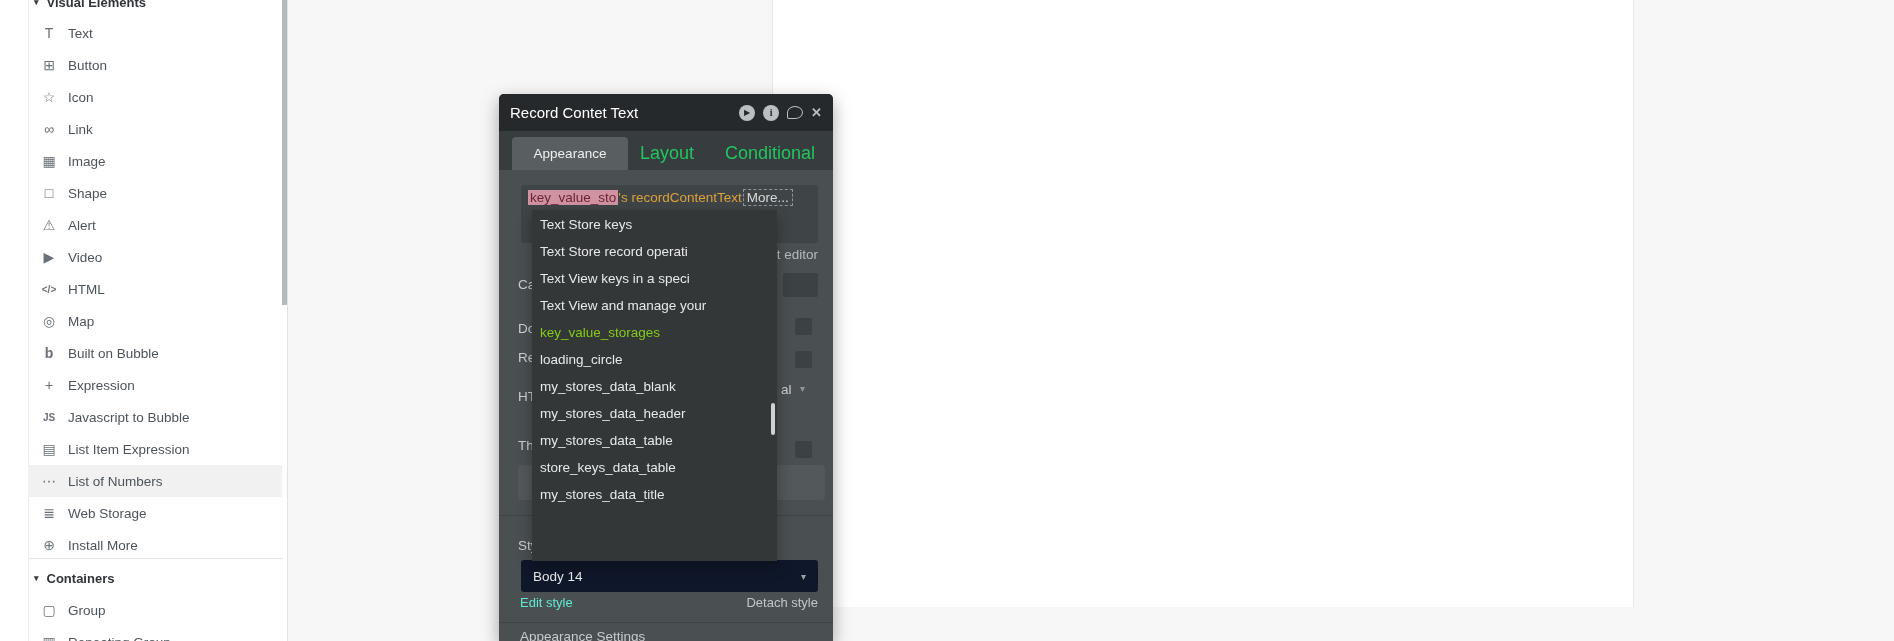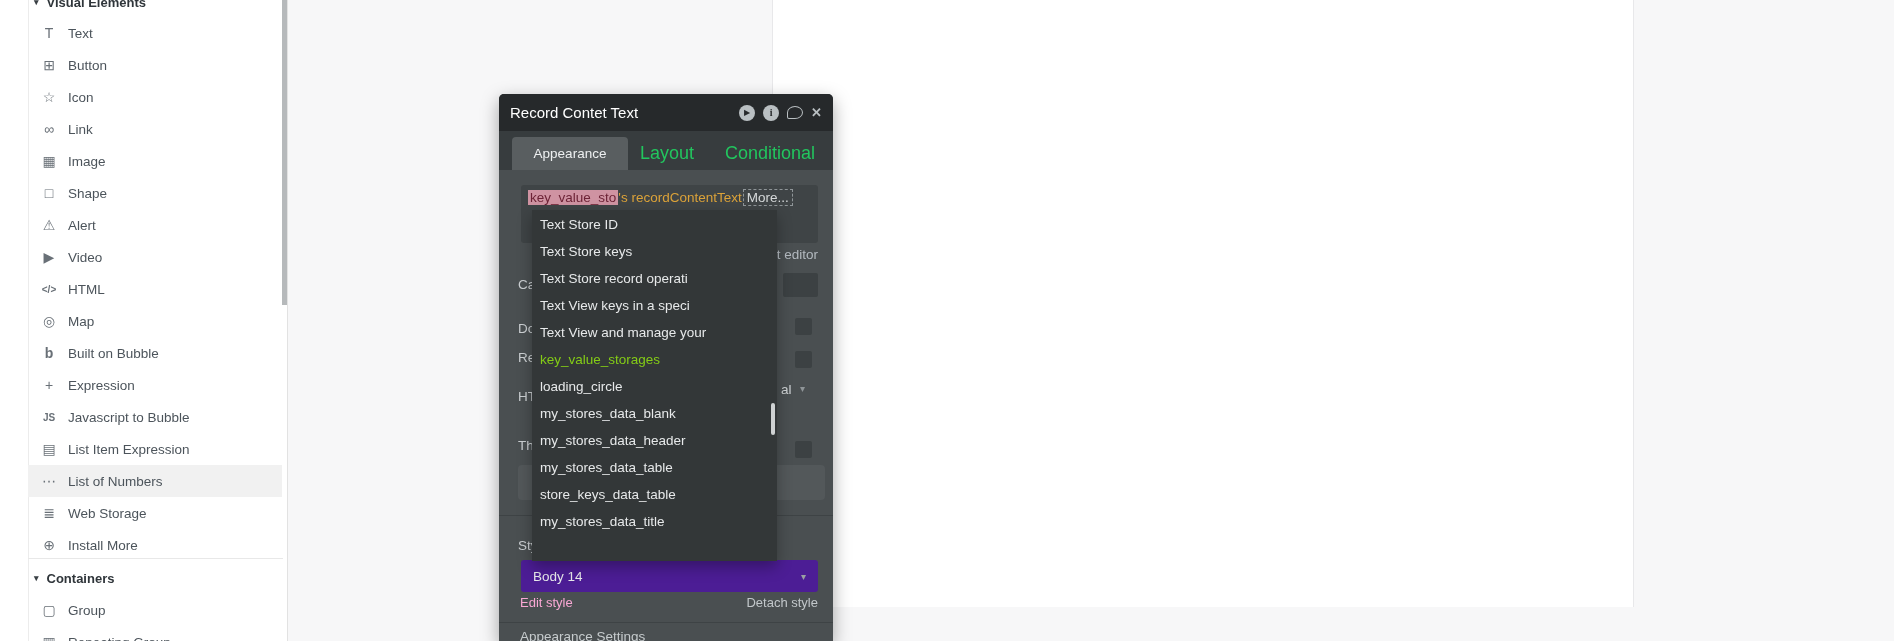--- a/index.html
+++ b/index.html
@@ -62,24 +62,24 @@
   #expr-more { color:#d6d9da; border:1px dashed #8f9598; padding:0 3px; margin-left:1px; }
   #adv-editor-link { position:absolute; right:15px; top:153px; color:#b4bac0; font-size:13.5px; cursor:pointer; }
 
   .frag { position:absolute; left:19px; color:#ccd0d3; font-size:13.5px; }
   .pcheckbox { position:absolute; left:296px; width:17px; height:17px; background:#3c4143; border-radius:2px; cursor:pointer; }
   #mini-box { position:absolute; left:284px; top:179px; width:35px; height:24px; background:#3c4143; border-radius:2px; }
   #html-tag-value { position:absolute; left:282px; top:288px; color:#ced2d4; font-size:13.5px; }
   #html-tag-chevron { position:absolute; left:301px; top:289px; color:#8f9598; font-size:10px; }
   #wide-light-box { position:absolute; left:19px; top:371px; width:307px; height:35px; background:#53585a; border-radius:4px; }
   .pdivider { position:absolute; left:0; width:100%; height:1px; background:#3e4345; }
-  #style-dropdown { position:absolute; left:22px; top:466px; width:297px; height:32px; background:#4c1d95; border-radius:3px; display:flex; align-items:center; cursor:pointer; }
+  #style-dropdown { position:absolute; left:22px; top:466px; width:297px; height:32px; background:#0f172a; border-radius:3px; display:flex; align-items:center; cursor:pointer; }
   #style-dropdown .val { margin-left:12px; color:#e8eaeb; font-size:13.5px; }
   #style-dropdown .chev { position:absolute; right:12px; color:#9aa0a3; font-size:10px; }
-  #edit-style { position:absolute; left:21px; top:501px; color:#f9a8d4; font-size:13px; cursor:pointer; }
+  #edit-style { position:absolute; left:21px; top:501px; color:#5eead4; font-size:13px; cursor:pointer; }
   #detach-style { position:absolute; right:15px; top:501px; color:#c2c7ca; font-size:13px; cursor:pointer; }
   #appearance-settings { position:absolute; left:21px; top:535px; color:#c6cbcd; font-size:13.5px; }
 
   
   #suggestions { left:532px; top:210px; width:245px; height:351px; background:#333738; z-index:20; box-shadow:0 6px 14px rgba(0,0,0,.3); padding-top:1px; }
   .sug-item { height:27px; line-height:27px; padding-left:8px; color:#e7e9ea; font-size:13.5px; white-space:nowrap; overflow:hidden; cursor:pointer; }
   .sug-item.hl { color:#84cc16; }
   #sug-scroll-thumb { position:absolute; right:2px; top:193px; width:4px; height:32px; background:#cfd2d3; border-radius:2px; }
 </style>
 </head>
@@ -259,21 +259,20 @@
     <span class="val">Body 14</span>
     <span class="chev">▾</span>
   </div>
   <div id="edit-style">Edit style</div>
   <div id="detach-style">Detach style</div>
   <div class="pdivider" style="top:528px;"></div>
   <div id="appearance-settings">Appearance Settings</div>
 </div>
 
 <div id="suggestions" class="abs">
-  <div class="sug-item">Text Store ID</div>
   <div class="sug-item">Text Store keys</div>
   <div class="sug-item">Text Store record operati</div>
   <div class="sug-item">Text View keys in a speci</div>
   <div class="sug-item">Text View and manage your</div>
   <div class="sug-item hl">key_value_storages</div>
   <div class="sug-item">loading_circle</div>
   <div class="sug-item">my_stores_data_blank</div>
   <div class="sug-item">my_stores_data_header</div>
   <div class="sug-item">my_stores_data_table</div>
   <div class="sug-item">store_keys_data_table</div>

